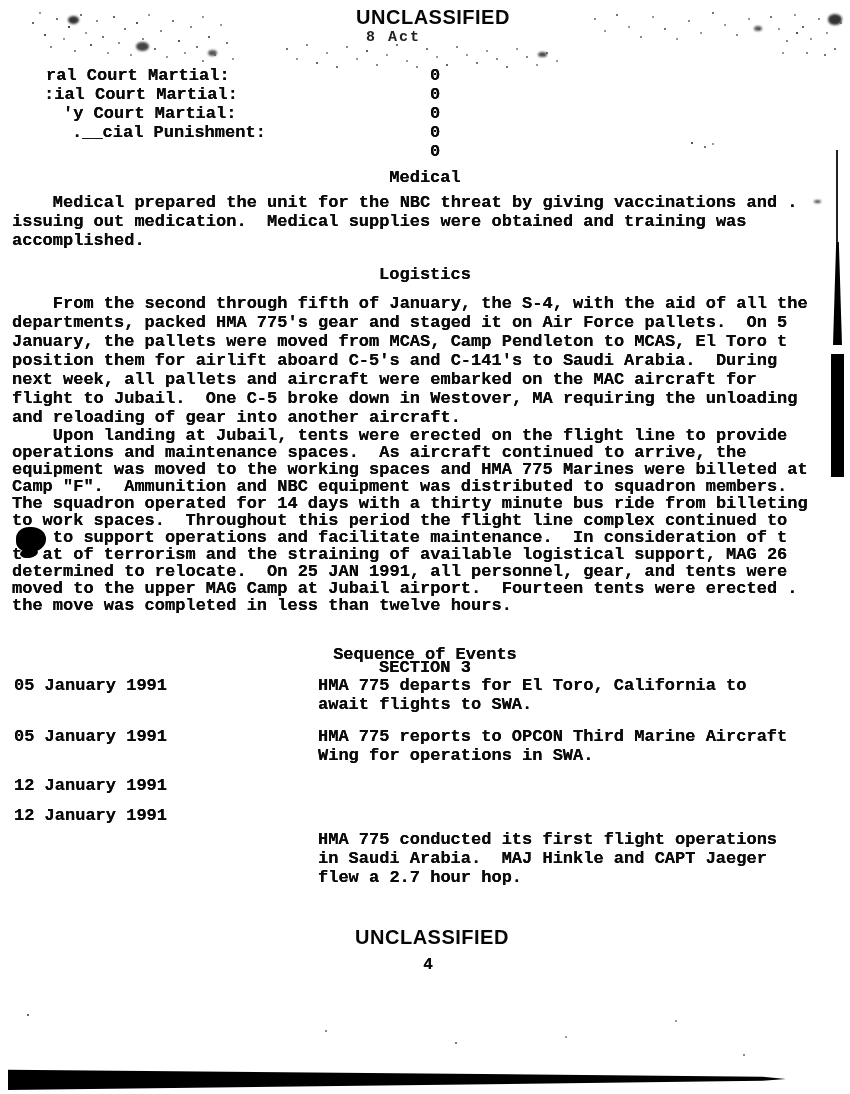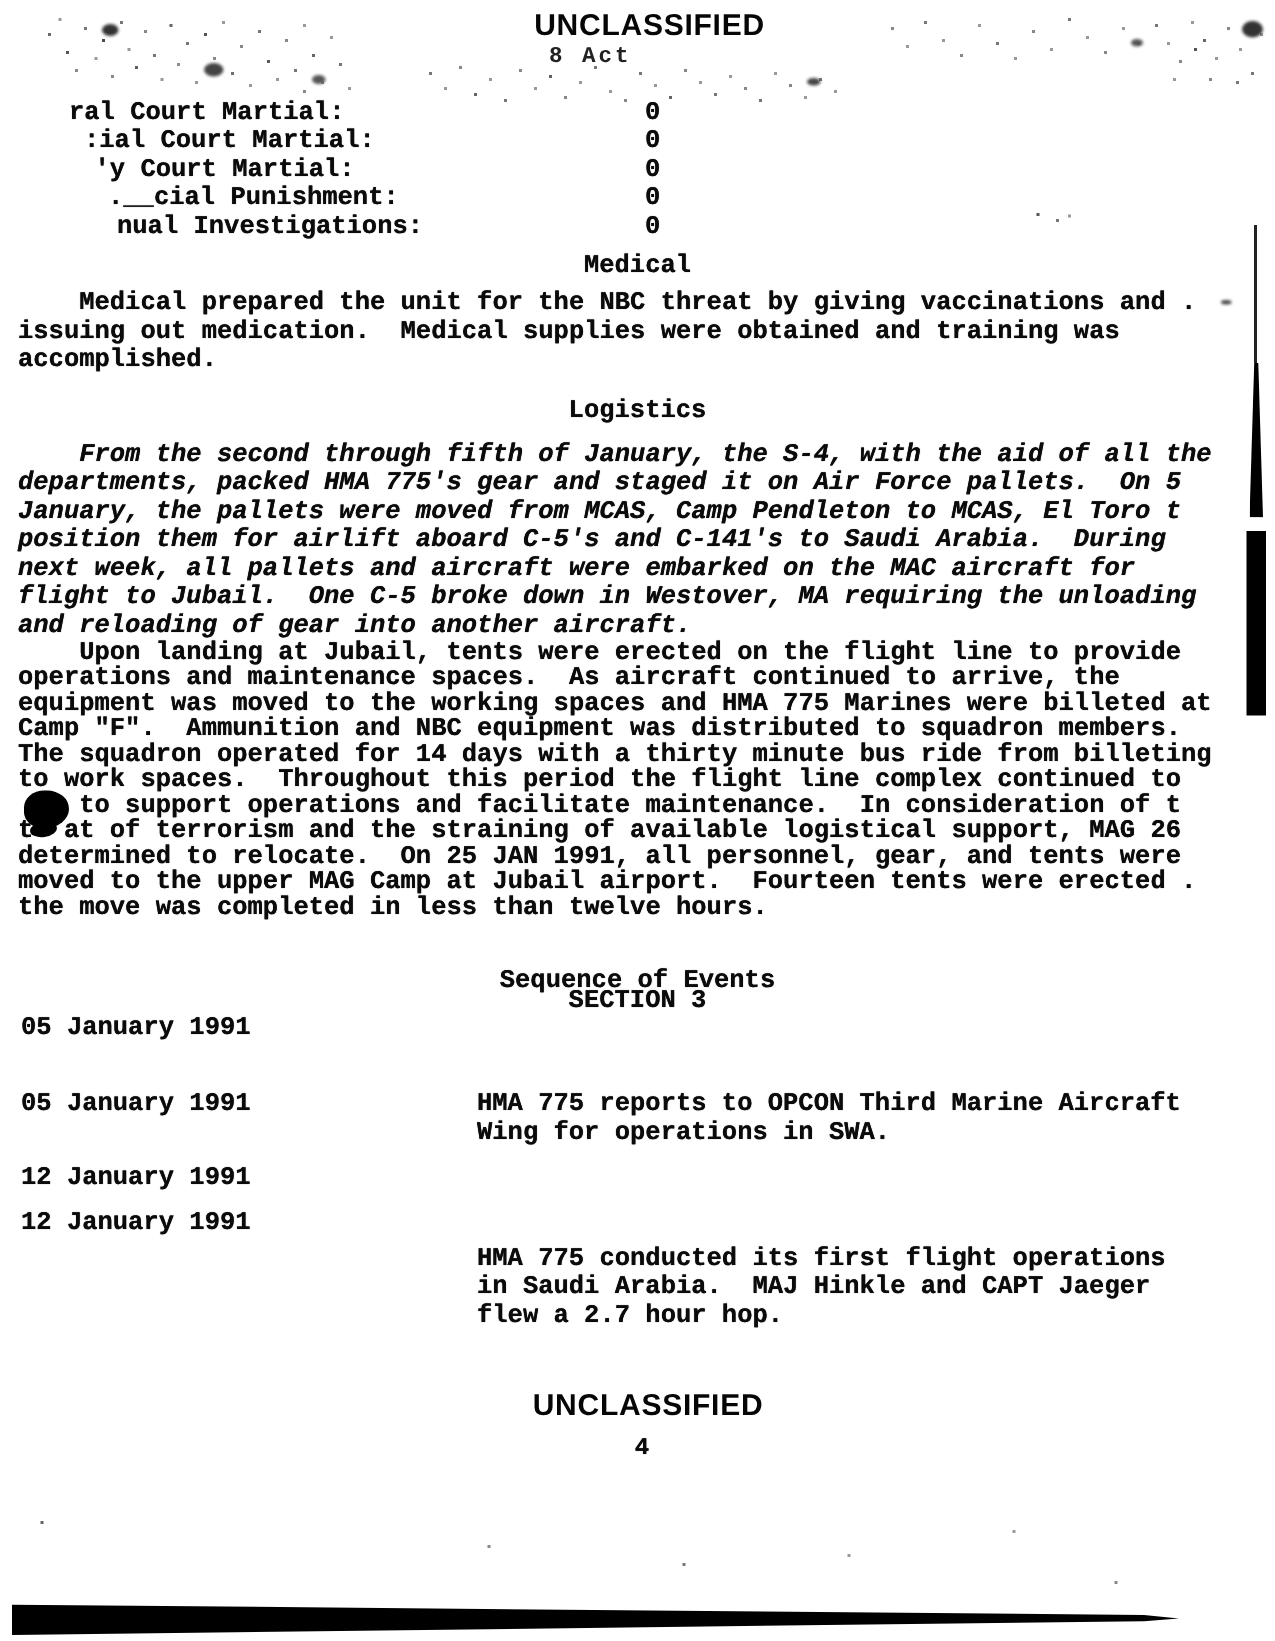--- a/index.html
+++ b/index.html
@@ -44,39 +44,38 @@
 
 <div class="page">
 
   <div class="abs centered sans" style="top:6px;transform:translateX(8px);">UNCLASSIFIED</div>
 
   <div class="stamp" style="top:29px;left:366px;">8 Act</div>
 
   <div class="abs mono" style="top:66px;left:46px;">ral Court Martial:</div>
   <div class="abs mono" style="top:66px;left:430px;">0</div>
 
-  <div class="abs mono" style="top:85px;left:56px;">:ial Court Martial:</div>
+  <div class="abs mono" style="top:85px;left:44px;">:ial Court Martial:</div>
   <div class="abs mono" style="top:85px;left:430px;">0</div>
 
   <div class="abs mono" style="top:104px;left:63px;">'y Court Martial:</div>
   <div class="abs mono" style="top:104px;left:430px;">0</div>
 
   <div class="abs mono" style="top:123px;left:72px;">.__cial Punishment:</div>
   <div class="abs mono" style="top:123px;left:430px;">0</div>
 
-  <div class="abs mono" style="top:142px;left:78px;">nual Investigations:</div>
   <div class="abs mono" style="top:142px;left:430px;">0</div>
 
   <div class="abs centered mono" style="top:168px;">Medical</div>
   <div class="block mono" style="top:193px;left:12px;">    Medical prepared the unit for the NBC threat by giving vaccinations and .
 issuing out medication.  Medical supplies were obtained and training was
 accomplished.</div>
 
   <div class="abs centered mono" style="top:265px;">Logistics</div>
-  <div class="block mono" style="top:294px;left:12px;font-style:italic;">    From the second through fifth of January, the S-4, with the aid of all the
+  <div class="block mono" style="top:294px;left:12px;">    From the second through fifth of January, the S-4, with the aid of all the
 departments, packed HMA 775's gear and staged it on Air Force pallets.  On 5
 January, the pallets were moved from MCAS, Camp Pendleton to MCAS, El Toro t
 position them for airlift aboard C-5's and C-141's to Saudi Arabia.  During
 next week, all pallets and aircraft were embarked on the MAC aircraft for
 flight to Jubail.  One C-5 broke down in Westover, MA requiring the unloading
 and reloading of gear into another aircraft.</div>
   <div class="block mono lh17" style="top:427px;left:12px;">    Upon landing at Jubail, tents were erected on the flight line to provide
 operations and maintenance spaces.  As aircraft continued to arrive, the
 equipment was moved to the working spaces and HMA 775 Marines were billeted at
 Camp "F".  Ammunition and NBC equipment was distributed to squadron members.
@@ -85,20 +84,22 @@
     to support operations and facilitate maintenance.  In consideration of t
 t  at of terrorism and the straining of available logistical support, MAG 26
 determined to relocate.  On 25 JAN 1991, all personnel, gear, and tents were
 moved to the upper MAG Camp at Jubail airport.  Fourteen tents were erected .
 the move was completed in less than twelve hours.</div>
 
   <div class="abs centered mono" style="top:626px;margin-top:32px;">SECTION 3</div>
   <div class="abs centered mono" style="top:645px;">Sequence of Events</div>
 
   <div class="abs mono" style="top:676px;left:14px;">05 January 1991</div>
+  <div class="block mono" style="top:676px;left:318px;">HMA 775 departs for El Toro, California to
+await flights to SWA.</div>
 
   <div class="abs mono" style="top:727px;left:14px;">05 January 1991</div>
   <div class="block mono" style="top:727px;left:318px;">HMA 775 reports to OPCON Third Marine Aircraft
 Wing for operations in SWA.</div>
 
   <div class="abs mono" style="top:776px;left:14px;">12 January 1991</div>
 
   <div class="abs mono" style="top:806px;left:14px;">12 January 1991</div>
   <div class="block mono" style="top:806px;left:318px;margin-top:24px;">HMA 775 conducted its first flight operations
 in Saudi Arabia.  MAJ Hinkle and CAPT Jaeger

